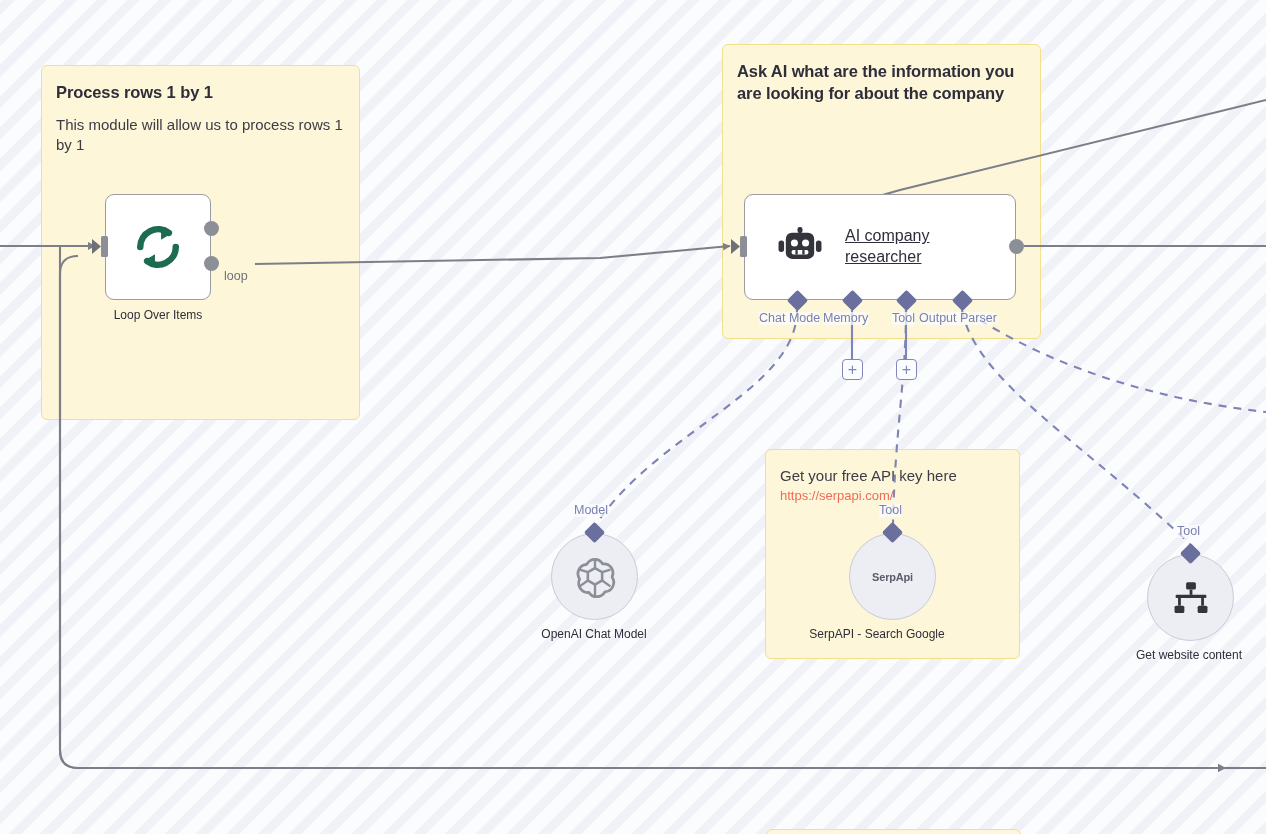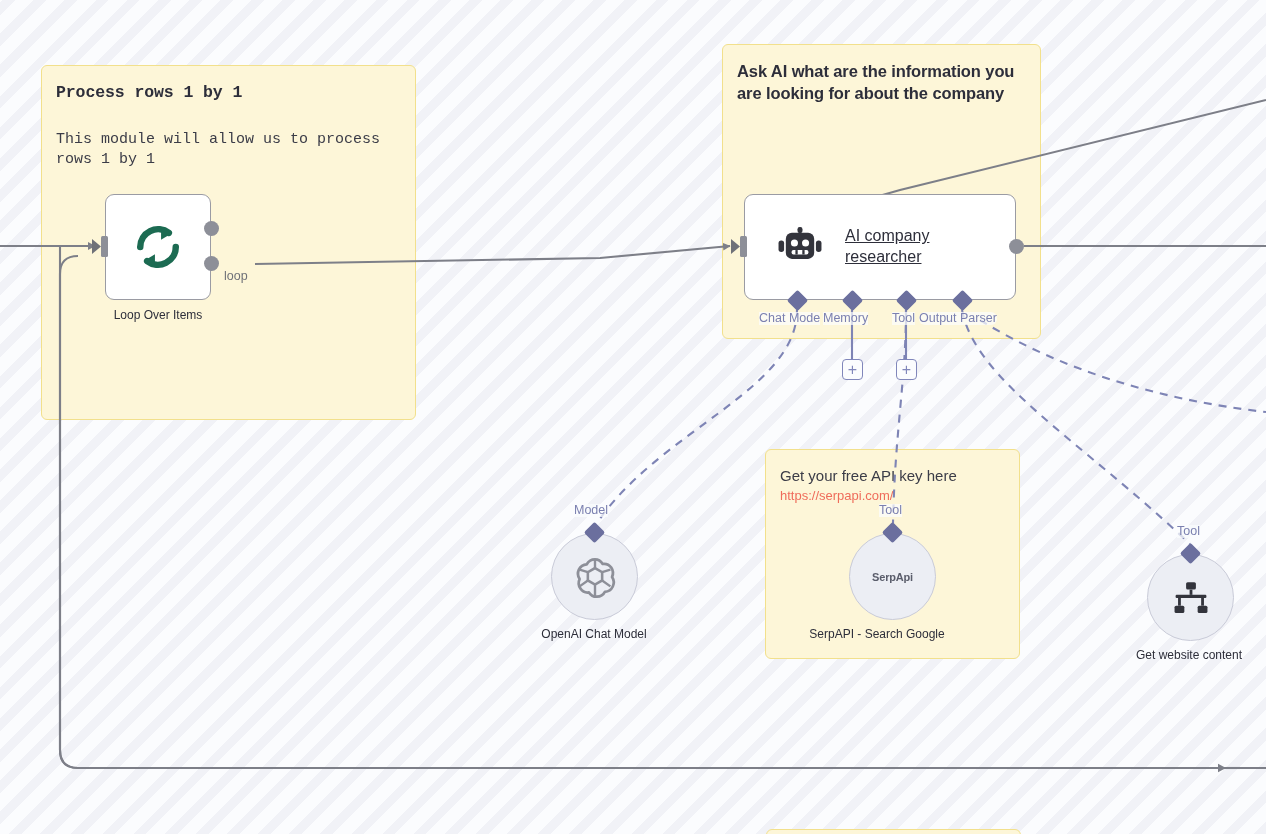--- a/index.html
+++ b/index.html
@@ -35,21 +35,21 @@
     font-weight: bold;
     color: #2d2e3a;
     line-height: 1.32;
     letter-spacing: -0.1px;
   }
   .sticky-body {
     font-size: 15px;
     color: #3c3d४8;
     color: #3b3c47;
     line-height: 1.38;
-    margin-top: 26px;
+    margin-top: 11px;
   }
   .sticky-body-tight { margin-top: 0; }
   .sticky-link {
     color: #ef6c5b;
     font-size: 13px;
     line-height: 1.38;
     display: block;
     text-decoration: none;
   }
 
@@ -140,21 +140,21 @@
     font-weight: bold;
     color: #5a5d6b;
     letter-spacing: -0.2px;
   }
 </style>
 </head>
 <body>
 
 <div id="canvas">
 
-  <div class="sticky" style="left:41px; top:65px; width:375px; height:355px;font-family:Liberation Mono, monospace;">
+  <div class="sticky" style="left:41px; top:65px; width:319px; height:355px;">
     <div class="sticky-title">Process rows 1 by 1</div>
     <div class="sticky-body">This module will allow us to process rows 1 by 1</div>
   </div>
 
   <div class="sticky" style="left:722px; top:44px; width:319px; height:295px;">
     <div class="sticky-title">Ask AI what are the information you are looking for about the company</div>
   </div>
 
   <div class="sticky" style="left:765px; top:449px; width:255px; height:210px;">
     <div class="sticky-body sticky-body-tight">Get your free API key here</div>

